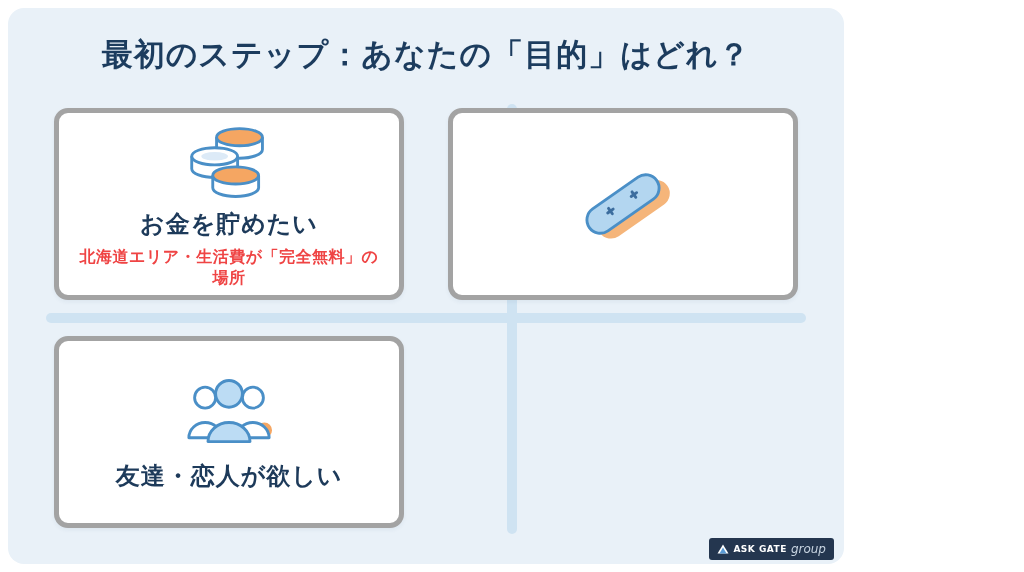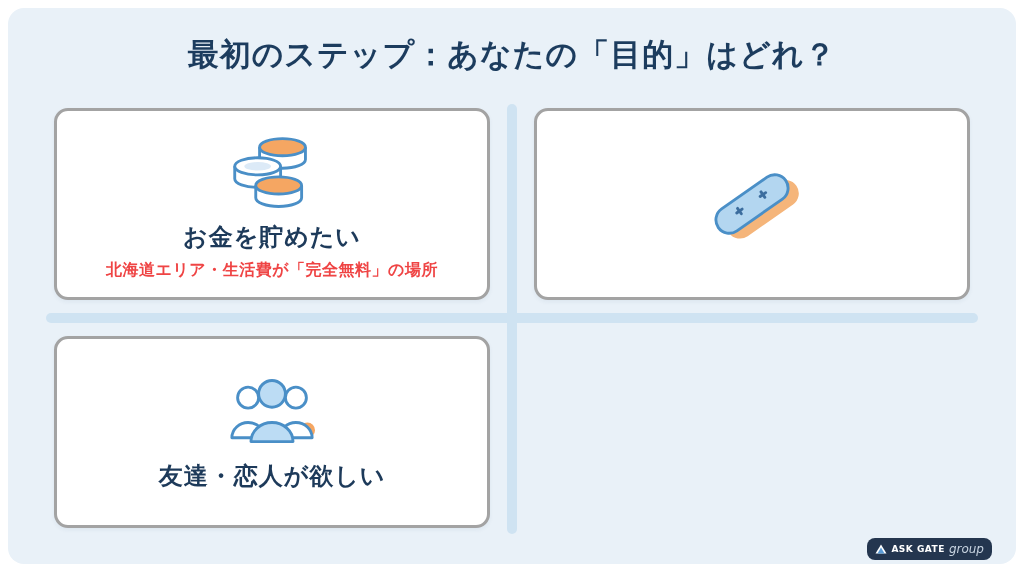--- a/index.html
+++ b/index.html
@@ -4,21 +4,21 @@
 <style>
   * { margin: 0; padding: 0; box-sizing: border-box; }
   html, body {
     width: 1024px; height: 572px;
     background: #ffffff;
     font-family: "DejaVu Sans", "Liberation Sans", sans-serif;
     overflow: hidden;
   }
   .panel {
     position: absolute;
-    left: 8px; top: 8px; width: 1008px; height: 556px;
+    left: 8px; top: 8px; width: 836px; height: 556px;
     background: #e9f1f8;
     border-radius: 16px;
   }
   .title {
     text-align: center;
     padding-top: 26px;
     font-size: 31px;
     font-weight: bold;
     color: #1c3c5e;
     letter-spacing: 1px;
@@ -41,21 +41,21 @@
     position: absolute;
     left: 46px; right: 46px; top: 100px;
     display: grid;
     grid-template-columns: 1fr 1fr;
     column-gap: 44px;
     row-gap: 36px;
   }
   .card {
     height: 192px;
     background: #ffffff;
-    border: 3px solid #a3a3a3;
+    border: 5px solid #a3a3a3;
     border-radius: 14px;
     box-shadow: 0 2px 4px rgba(40, 70, 110, 0.06);
     display: flex;
     flex-direction: column;
     align-items: center;
     justify-content: center;
     text-align: center;
     padding: 8px 14px;
   }
   .icon-wrap {
@@ -72,23 +72,23 @@
     letter-spacing: 1px;
   }
   .card-subtitle {
     font-size: 16px;
     font-weight: 600;
     color: #ef4444;
     letter-spacing: 0.5px;
   }
   .logo {
     position: absolute;
-    right: 24px; bottom: 4px;
+    right: 10px; bottom: 4px;
     background: #24364f;
-    border-radius: 8px;
+    border-radius: 3px;
     padding: 4px 8px;
     display: flex;
     align-items: center;
     gap: 4px;
   }
   .logo-main {
     color: #ffffff;
     font-size: 9px;
     font-weight: bold;
     letter-spacing: 0.5px;

